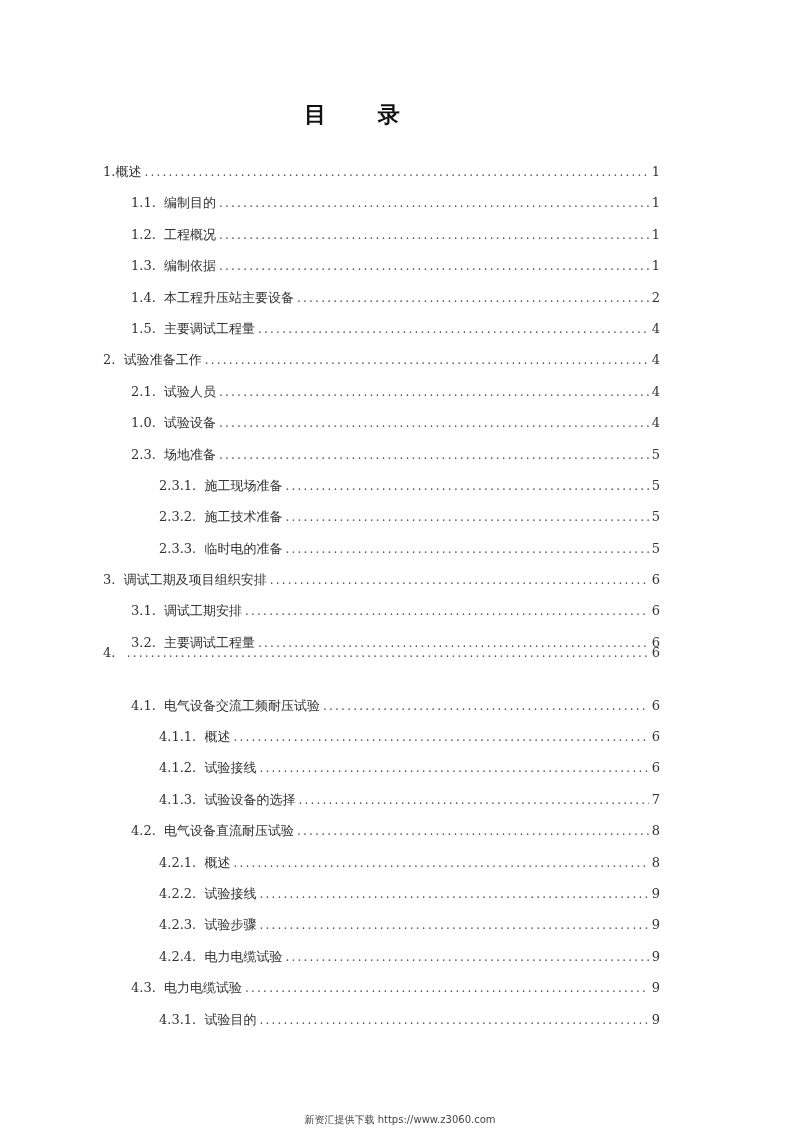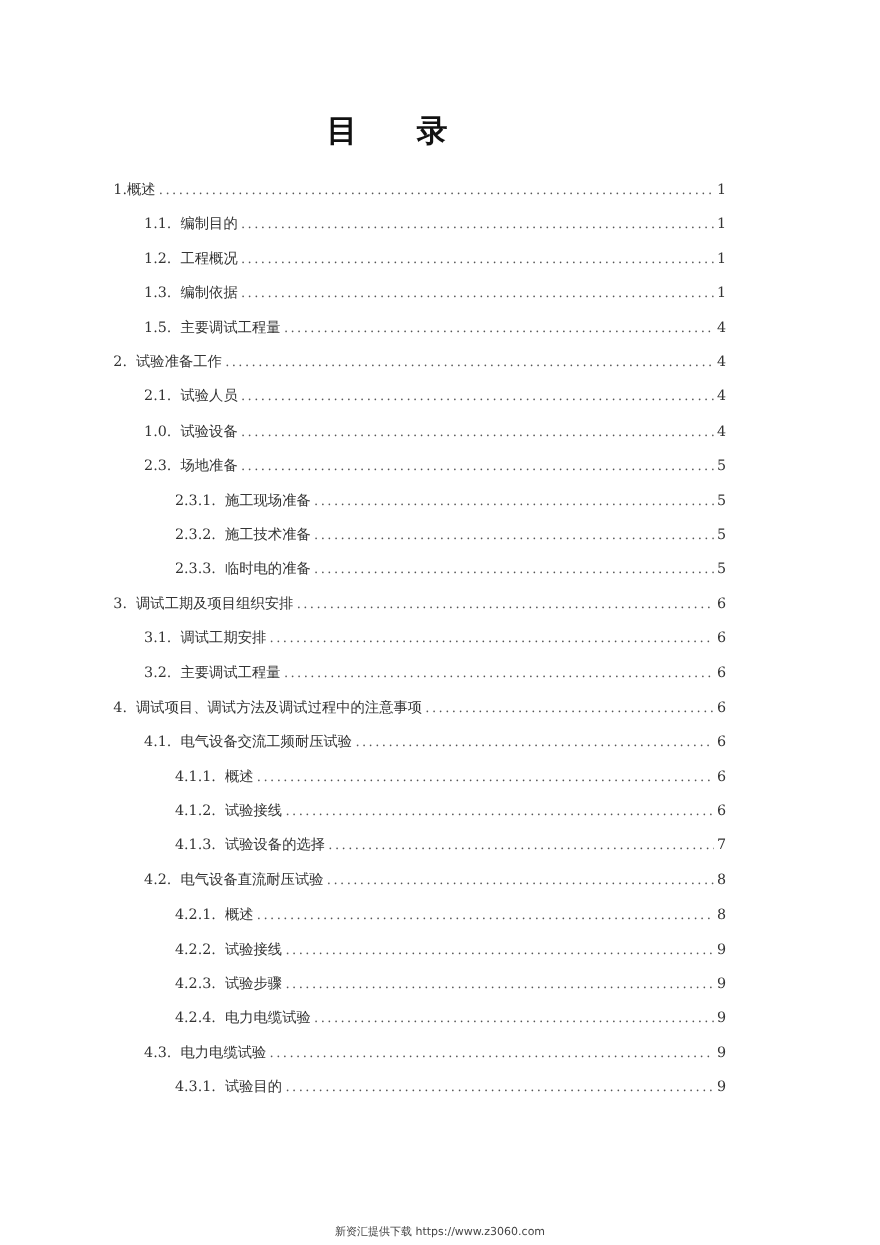--- a/index.html
+++ b/index.html
@@ -1,20 +1,20 @@
 <!DOCTYPE html>
 <html><head>
 <meta charset="utf-8">
 <style>
   html, body { margin: 0; padding: 0; background: #ffffff; }
   body { width: 800px; height: 1132px; position: relative; overflow: hidden;
          font-family: "DejaVu Serif", "Liberation Serif", serif; color: #222; }
   .title { position: absolute; top: 100px; left: 0; width: 704px; text-align: center;
            font-family: "DejaVu Sans", "Liberation Sans", sans-serif; font-weight: bold;
-           font-size: 28px; letter-spacing: 22px; padding-left: 22px; box-sizing: border-box; color: #111; }
+           font-size: 22px; letter-spacing: 22px; padding-left: 22px; box-sizing: border-box; color: #111; }
   .toc { position: absolute; top: 143px; left: 103px; width: 557px; }
   .row { display: flex; align-items: baseline; height: 31.4px; font-size: 13px; color: #333; }
   .row .num { white-space: pre; }
   .row .txt { white-space: nowrap; margin-top: 20px; }
   .row .dots { flex: 1; overflow: hidden; white-space: nowrap; margin: 0 3px; color: #555;
                letter-spacing: 2.2px; font-size: 12px; }
   .row .dots::after { content: "................................................................................................................................................................................................"; }
   .row .pg { min-width: 6px; text-align: right; }
   .l1 { padding-left: 0; }
   .l2 { padding-left: 28px; }
@@ -46,20 +46,26 @@
       <span class="dots"></span>
       <span class="pg">1</span>
     </div>
     <div class="row l2">
       <span class="num">1.3.  </span>
       <span class="txt">编制依据</span>
       <span class="dots"></span>
       <span class="pg">1</span>
     </div>
     <div class="row l2">
+      <span class="num">1.4.  </span>
+      <span class="txt">本工程升压站主要设备</span>
+      <span class="dots"></span>
+      <span class="pg">2</span>
+    </div>
+    <div class="row l2">
       <span class="num">1.5.  </span>
       <span class="txt">主要调试工程量</span>
       <span class="dots"></span>
       <span class="pg">4</span>
     </div>
     <div class="row l1">
       <span class="num">2.  </span>
       <span class="txt">试验准备工作</span>
       <span class="dots"></span>
       <span class="pg">4</span>
@@ -113,21 +119,20 @@
       <span class="pg">6</span>
     </div>
     <div class="row l2">
       <span class="num">3.2.  </span>
       <span class="txt">主要调试工程量</span>
       <span class="dots"></span>
       <span class="pg">6</span>
     </div>
     <div class="row l1">
       <span class="num">4.  </span>
-      <span class="txt">调试项目、调试方法及调试过程中的注意事项</span>
       <span class="dots"></span>
       <span class="pg">6</span>
     </div>
     <div class="row l2">
       <span class="num">4.1.  </span>
       <span class="txt">电气设备交流工频耐压试验</span>
       <span class="dots"></span>
       <span class="pg">6</span>
     </div>
     <div class="row l3">

